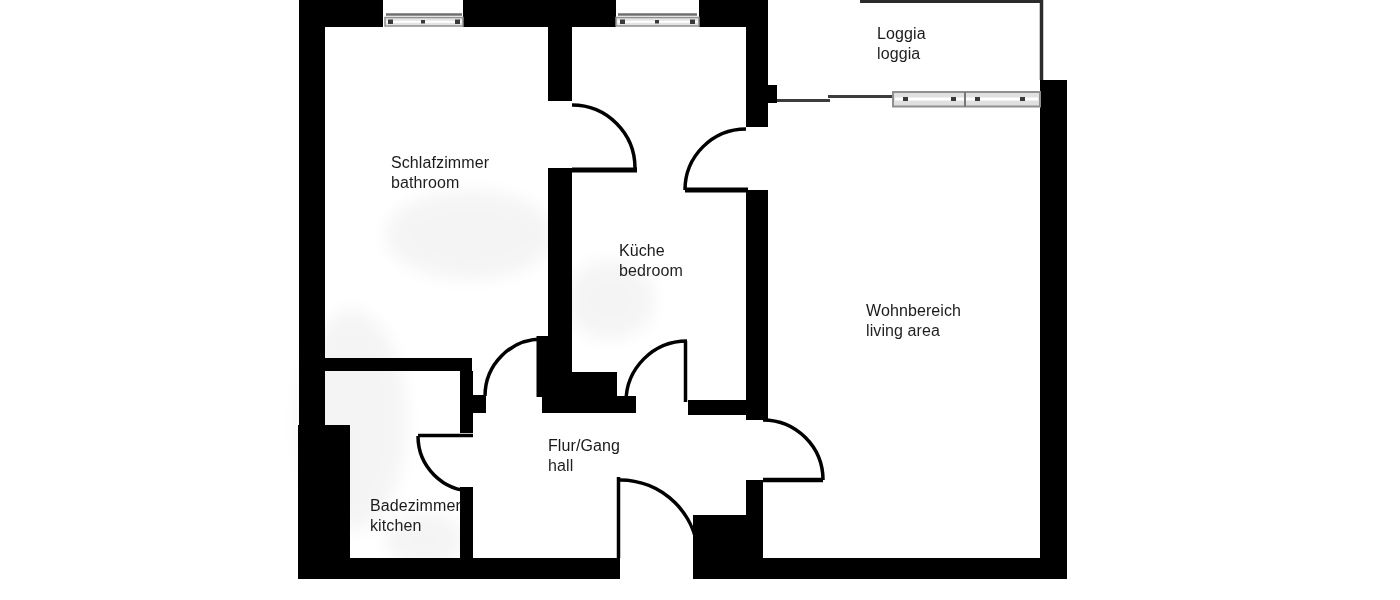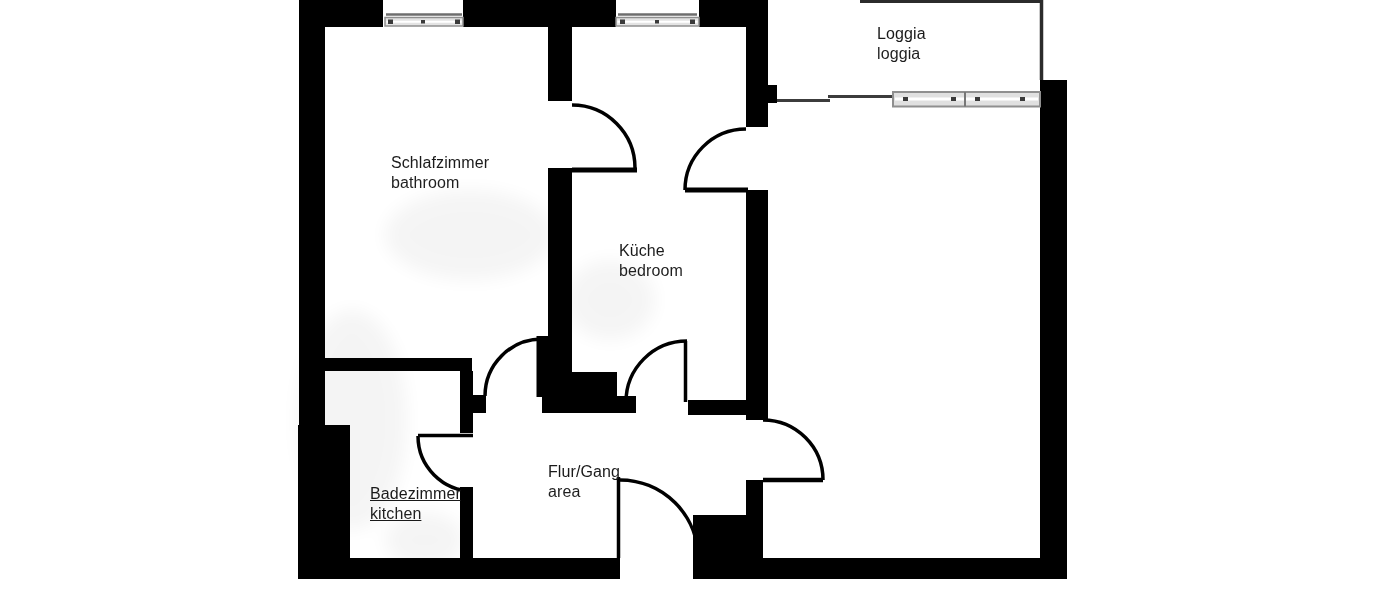--- a/index.html
+++ b/index.html
@@ -154,29 +154,33 @@
   <div class="room-label" style="left:391px;top:153px;">
     <div class="l1">Schlafzimmer</div>
     <div class="l2">bathroom</div>
   </div>
 
   <div class="room-label" style="left:619px;top:241px;">
     <div class="l1">Küche</div>
     <div class="l2">bedroom</div>
   </div>
 
+  <div class="room-label" style="left:866px;top:301px;">
+    <div class="l1">Wohnbereich</div>
+    <div class="l2">living area</div>
+  </div>
 
   <div class="room-label" style="left:877px;top:24px;">
     <div class="l1">Loggia</div>
     <div class="l2">loggia</div>
   </div>
 
-  <div class="room-label" style="left:548px;top:436px;margin-top:26px;">
+  <div class="room-label" style="left:548px;top:436px;">
     <div class="l1">Flur/Gang</div>
-    <div class="l2">area</div>
+    <div class="l2">hall</div>
   </div>
 
-  <div class="room-label" style="left:370px;top:484px;text-decoration:underline;">
+  <div class="room-label" style="left:370px;top:496px;">
     <div class="l1">Badezimmer</div>
     <div class="l2">kitchen</div>
   </div>
 
 </div>
 
 </body></html>

